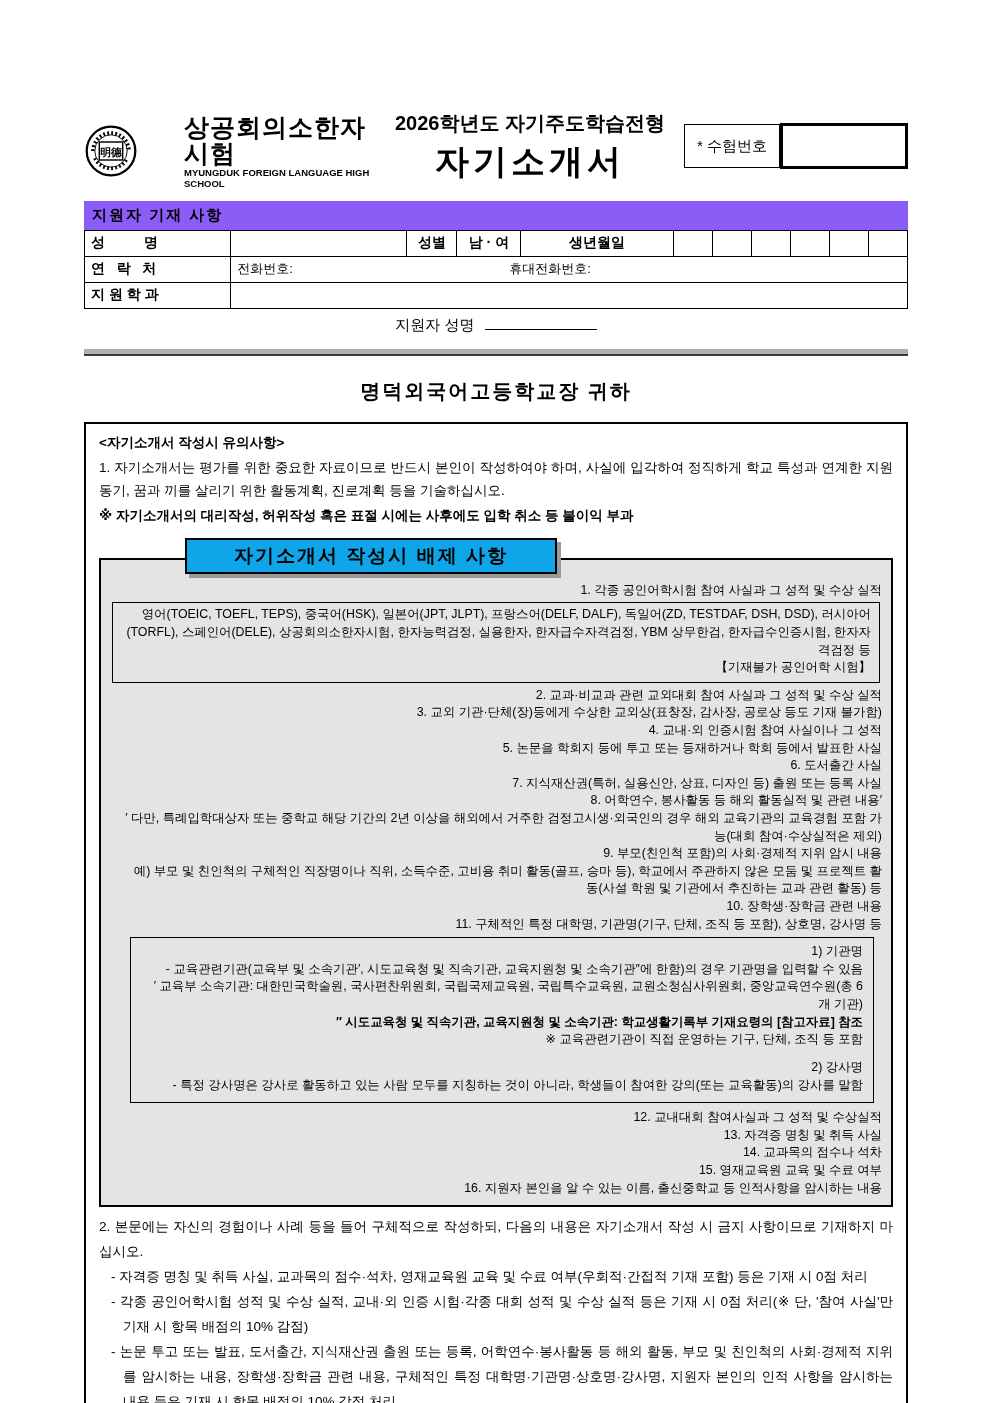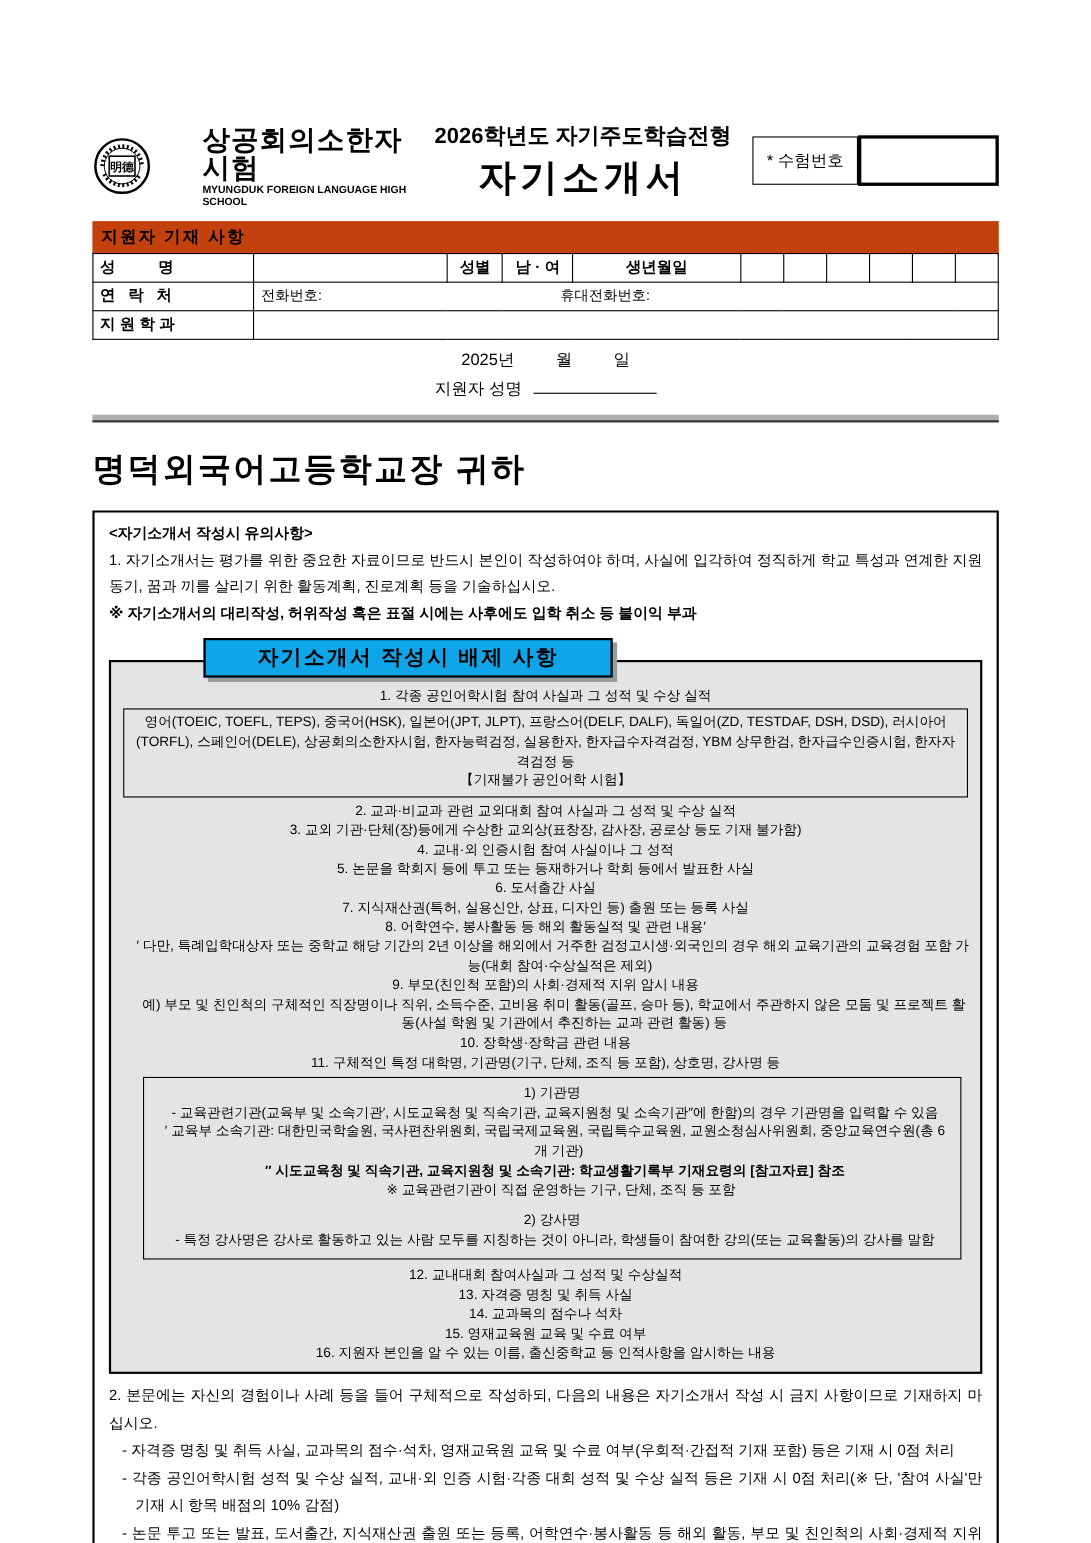--- a/index.html
+++ b/index.html
@@ -22,58 +22,58 @@
   .titles .doc { font-size: 34px; font-weight: bold; letter-spacing: 4px; margin-top: 2px; }
   .examno { display: flex; align-items: flex-start; margin-top: 16px; }
   .examno .lab {
     border: 1px solid #000; height: 44px; padding: 0 12px;
     display: flex; align-items: center; font-size: 15px;
   }
   .examno .val { border: 3px solid #000; height: 46px; width: 128px; margin-top: -1px; }
 
   
   .banner {
-    margin-top: 12px; background: #c2410c; font-weight: bold;
+    margin-top: 12px; background: #8b5cf6; font-weight: bold;
     font-size: 15px; padding: 5px 8px; letter-spacing: 2px;
   }
   table.form { width: 100%; border-collapse: collapse; table-layout: fixed; }
   table.form td { border: 1.6px solid #000; height: 26px; font-size: 14px; padding: 1px 6px; }
   table.form .lab { font-weight: bold; white-space: pre; }
   table.form .ctr { text-align: center; margin-top: 48px; }
   .contact-cell { display: flex; align-items: center; }
   .contact-cell .half1 { width: 41%; font-size: 13px; }
   .contact-cell .half2 { width: 59%; font-size: 13px; }
 
   .dateline { text-align: center; font-size: 15px; margin-top: 9px; white-space: pre; }
   .signline { text-align: center; font-size: 15px; margin-top: 7px; }
   .sig-underline { display: inline-block; width: 112px; border-bottom: 1.6px solid #000; height: 14px; margin-left: 6px; }
 
   .divider { margin-top: 14px; height: 7px; background: #b0b0b0; border-bottom: 2px solid #3a3a3a; }
 
-  .addressee { font-size: 30px; font-weight: bold; letter-spacing: 2px; margin-top: 22px; }
+  .addressee { text-align: center; font-size: 20px; font-weight: bold; letter-spacing: 2px; margin-top: 22px; }
 
   
   .bigbox {
     margin-top: 17px; border: 2px solid #000; border-bottom-width: 3px;
     padding: 10px 13px 14px 13px; font-size: 13.5px;
   }
   .bigbox .nb-title { font-weight: bold; margin-bottom: 4px; }
   .bigbox p.just { text-align: justify; line-height: 1.75; }
   .bigbox .warn { font-weight: bold; margin-top: 2px; line-height: 1.7; }
 
   .excl-header {
     position: relative; z-index: 2; width: 372px; margin-left: 86px; margin-bottom: -16px; margin-top: 10px;
     background: #0ea5e9; border: 2px solid #000; box-shadow: 4px 4px 0 0 #9a9a9a;
     text-align: center; font-size: 19px; font-weight: bold; letter-spacing: 2px; padding: 3px 0;
   }
   .graybox {
     background: #e4e4e4; border: 2px solid #000; padding: 22px 9px 8px 9px;
     font-size: 12.4px; line-height: 1.42;
   }
-  .graybox div { text-align: center; }
+  .graybox div { text-align: right; }
   .langbox { border: 1.6px solid #000; padding: 3px 8px 5px 8px; margin: 3px 2px 4px 2px; }
   .sub8  { padding-left: 26px; text-indent: -13px; }
   .sub9  { padding-left: 34px; text-indent: -19px; }
   .orgbox { border: 1.2px solid #000; margin: 4px 8px 6px 20px; padding: 5px 10px 8px 10px; }
   .orgbox .ind1 { padding-left: 12px; text-indent: -7px; }
   .orgbox .ind2 { padding-left: 16px; }
   .orgbox .bold { font-weight: bold; }
   .orgbox .t2 { margin-top: 10px; }
 
   .notes { margin-top: 8px; font-size: 13.5px; }
@@ -149,21 +149,20 @@
         </div>
       </td>
     </tr>
     <tr>
       <td class="lab">지 원 학 과</td>
       <td colspan="10"></td>
     </tr>
   </tbody>
     </table>
 
-  <div class="dateline">2025년         월         일</div>
   <div class="signline">
     <span>지원자 성명</span>
     <span class="sig-underline"></span>
   </div>
 
   <div class="divider"></div>
 
   <div class="addressee">명덕외국어고등학교장 귀하</div>
 
   <div class="bigbox">

